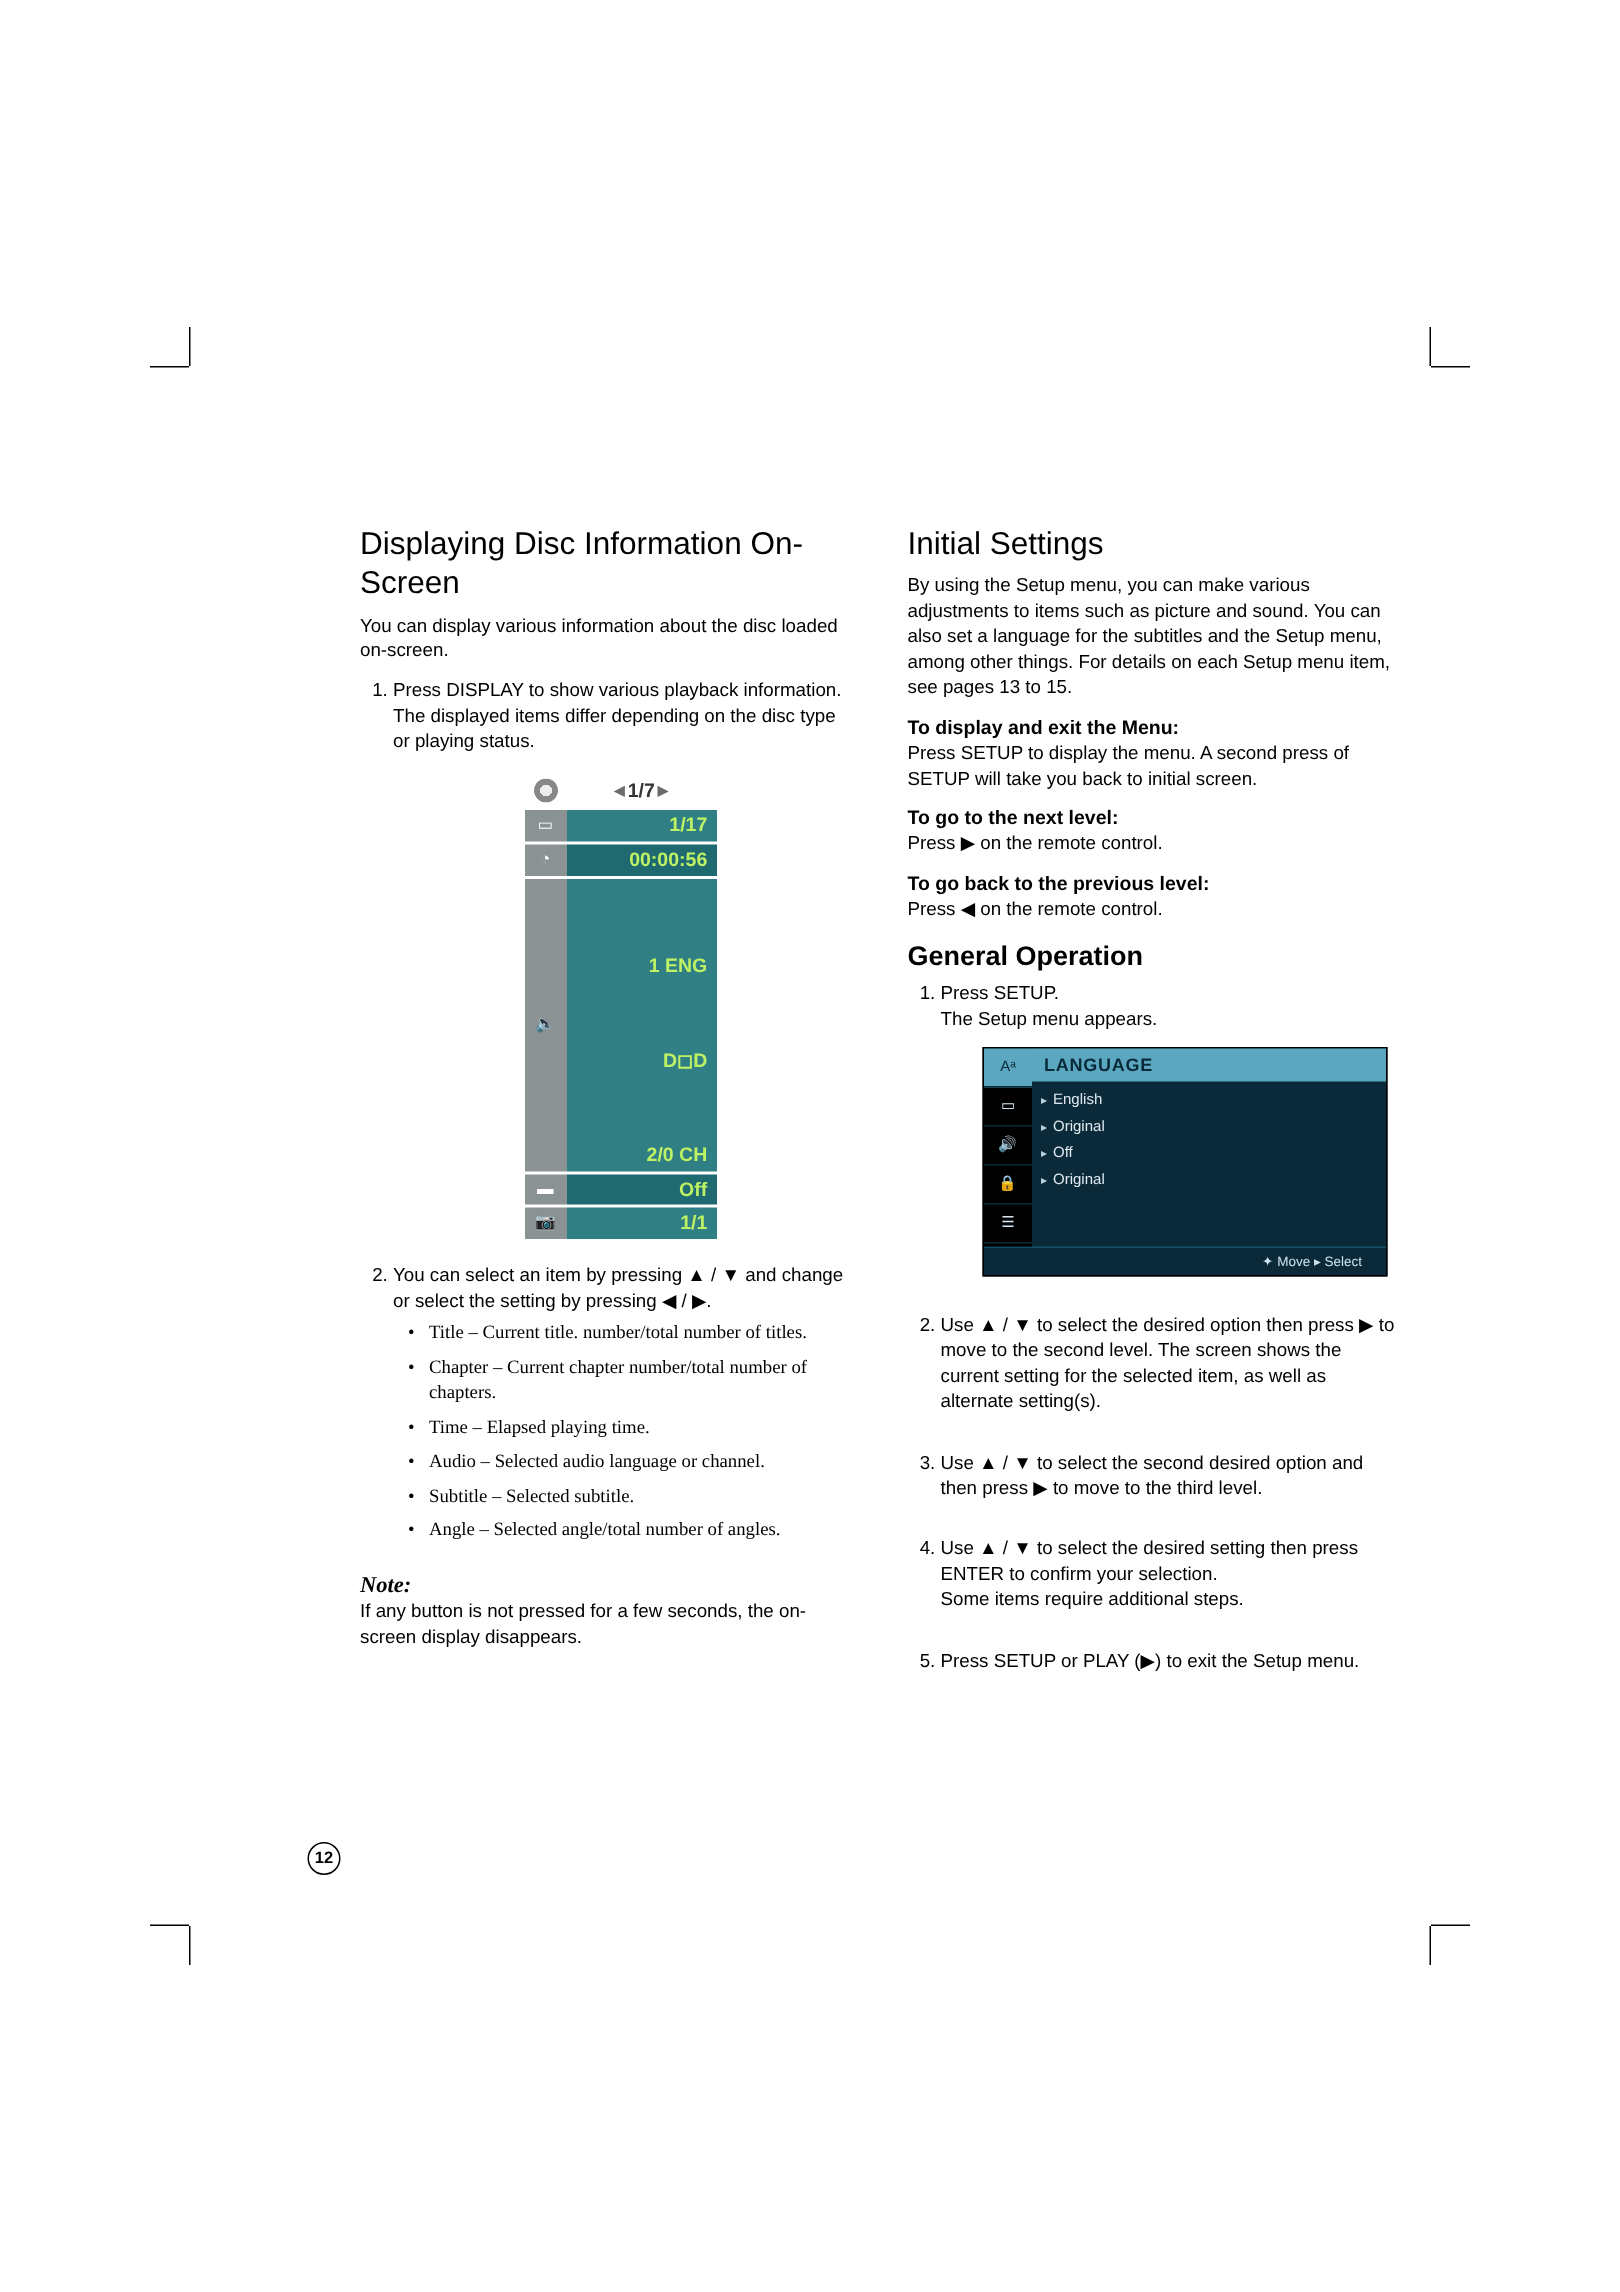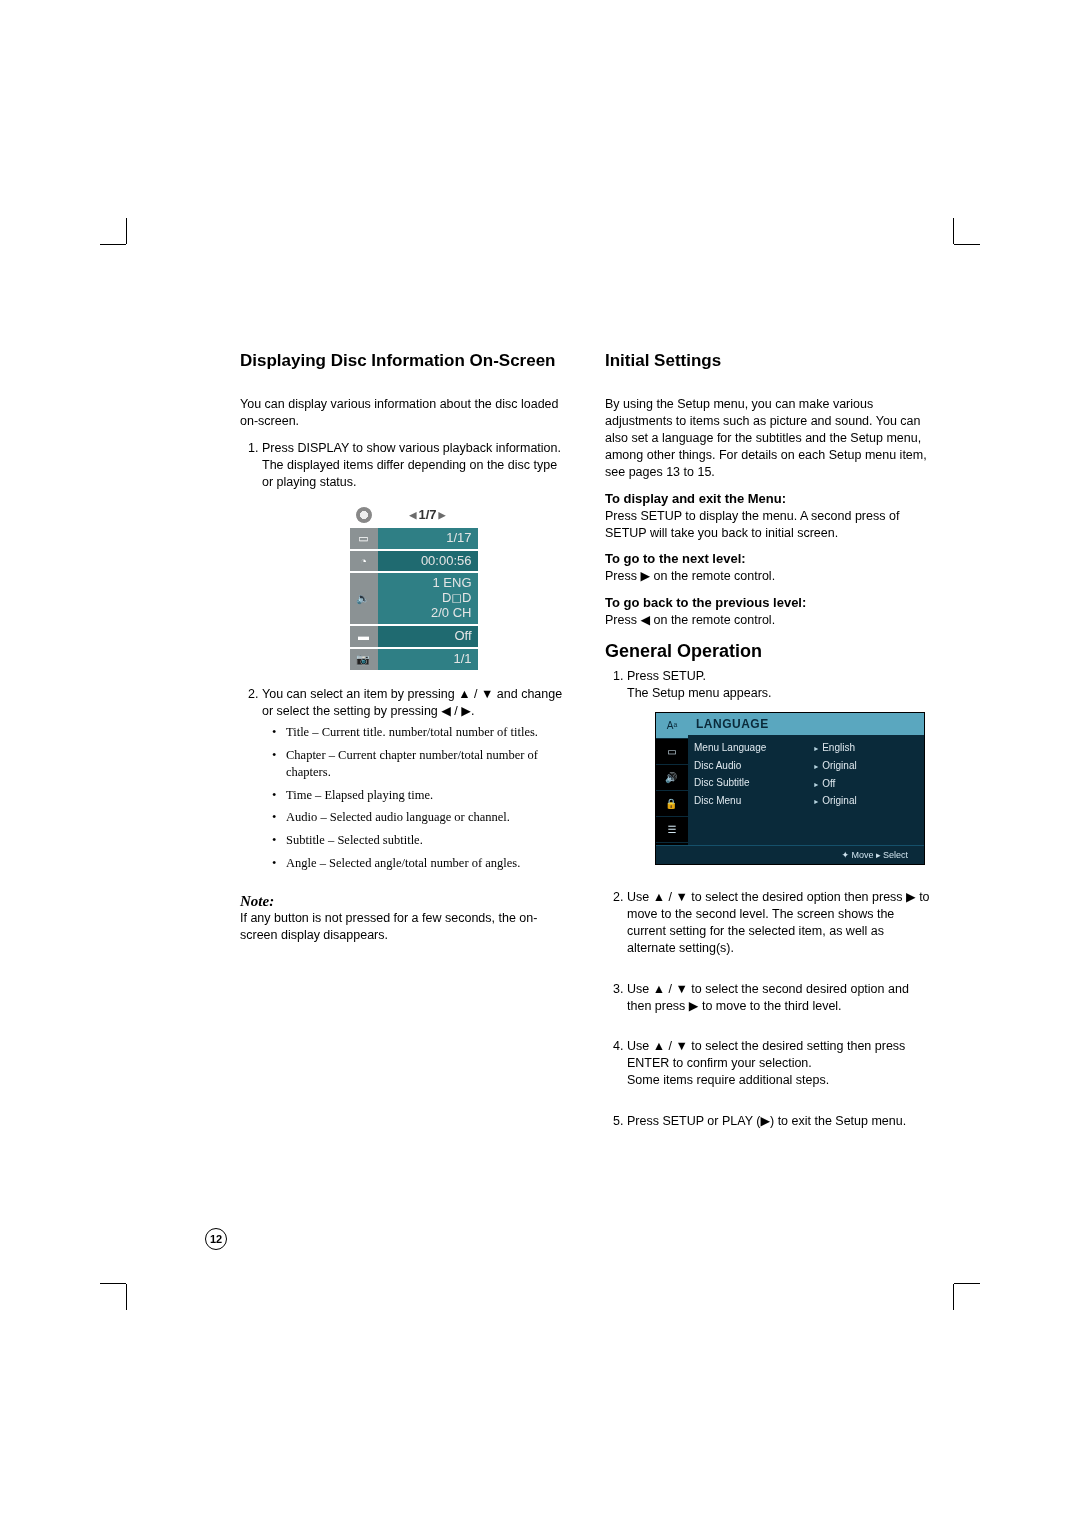--- a/index.html
+++ b/index.html
@@ -15,44 +15,44 @@
   .crop.tr-h { top: 244px; right: 100px; }
   .crop.tr-v { top: 218px; right: 126px; }
   .crop.bl-h { bottom: 244px; left: 100px; }
   .crop.bl-v { bottom: 218px; left: 126px; }
   .crop.br-h { bottom: 244px; right: 100px; }
   .crop.br-v { bottom: 218px; right: 126px; }
 
   .content { position: absolute; top: 350px; left: 240px; right: 150px; display: flex; gap: 40px; }
   .col { flex: 1; }
 
-  h2 { font-size: 17px; font-weight: bold; line-height: 1.25; margin-bottom: 25px; }
+  h2 { font-size: 21px; font-weight: normal; line-height: 1.25; margin-bottom: 6px; }
   p, li { font-size: 12.5px; line-height: 1.35; }
   ol { list-style: decimal; padding-left: 22px; }
   ol > li { margin-bottom: 10px; }
   ul.bullets { list-style: none; padding-left: 14px; margin-top: 4px; font-family: Liberation Serif, serif; }
   ul.bullets > li { position: relative; padding-left: 10px; margin-bottom: 6px; }
   ul.bullets > li::before { content: "•"; position: absolute; left: -4px; }
   .subh { font-size: 13px; font-weight: bold; margin-top: 10px; margin-bottom: 2px; }
   .subh2 { font-size: 18px; font-weight: bold; margin-top: 12px; margin-bottom: 6px; }
   .note-label { font-family: Georgia, 'Times New Roman', serif; font-style: italic; font-weight: bold; font-size: 15px; margin-top: 21px; }
   .intro { margin-bottom: 10px; }
   .gap { margin-top: 24px; }
 
   
   .osd { width: 128px; margin: 14px auto 16px; font-family: Arial, sans-serif; }
   .osd-row { display: flex; align-items: stretch; margin-bottom: 2px; }
   .osd-icon { width: 28px; background: #8b9294; display: flex; align-items: center; justify-content: center; color: #fff; font-size: 11px; }
-  .osd-val { flex: 1; color: #e5e5e5; font-weight: normal; font-size: 13px; text-align: right; padding: 3px 6px; display:flex; flex-direction:column; align-items:flex-end; justify-content:center; line-height:1.15; }
+  .osd-val { flex: 1; color: #bef264; font-weight: bold; font-size: 13px; text-align: right; padding: 3px 6px; display:flex; flex-direction:column; align-items:flex-end; justify-content:center; line-height:1.15; }
   .osd-row.title .osd-icon { background: transparent; }
   .osd-row.title .osd-val { background: #fff; color: #333; border: none; font-weight: bold; display:flex; flex-direction:row; align-items:center; justify-content:center; gap:2px; }
   .osd-row.title .tri { color:#6b6b6b; font-size:9px; }
   .osd .teal   { background: #2f7f85; }
   .osd .teal-d { background: #1f6a70; }
-  .osd-row.audio .osd-val span { display:block; }
+  .osd-row.audio .osd-val span { display:block;margin-top:48px; }
   .disc-icon { width:16px; height:16px; border-radius:50%; background: radial-gradient(circle, #eee 0 4px, #888 4px 8px, #ccc 8px); }
 
   
   .setup { width: 270px; margin: 10px 0 14px 28px; background: #0a2a3a; color: #dfe8ee; font-size: 10px; border: 1px solid #000; }
   .setup-top { display:flex; }
   .setup-tabs { width: 32px; background: #000000; display:flex; flex-direction:column; }
   .setup-tab { height: 26px; display:flex; align-items:center; justify-content:center; color:#cfe3ee; border-bottom: 1px solid #0a2a3a; }
   .setup-tab.active { background:#5aa7bf; color:#0a2a3a; }
   .setup-main { flex:1; }
   .setup-title { background:#5aa7bf; color:#0a2a3a; font-weight:bold; font-size:12px; padding:3px 8px; letter-spacing:0.5px; }
@@ -177,26 +177,20 @@
               <div class="setup-tabs">
                 <div class="setup-tab active">Aᵃ</div>
                 <div class="setup-tab">▭</div>
                 <div class="setup-tab">🔊</div>
                 <div class="setup-tab">🔒</div>
                 <div class="setup-tab">☰</div>
               </div>
               <div class="setup-main">
                 <div class="setup-title">LANGUAGE</div>
                 <div class="setup-body">
-                  <div class="setup-colA">
-                    <div class="setup-item">Menu Language</div>
-                    <div class="setup-item">Disc Audio</div>
-                    <div class="setup-item">Disc Subtitle</div>
-                    <div class="setup-item">Disc Menu</div>
-                  </div>
                   <div class="setup-colB">
                     <div class="setup-item">English</div>
                     <div class="setup-item">Original</div>
                     <div class="setup-item">Off</div>
                     <div class="setup-item">Original</div>
                   </div>
                 </div>
               </div>
             </div>
             <div class="setup-foot">

